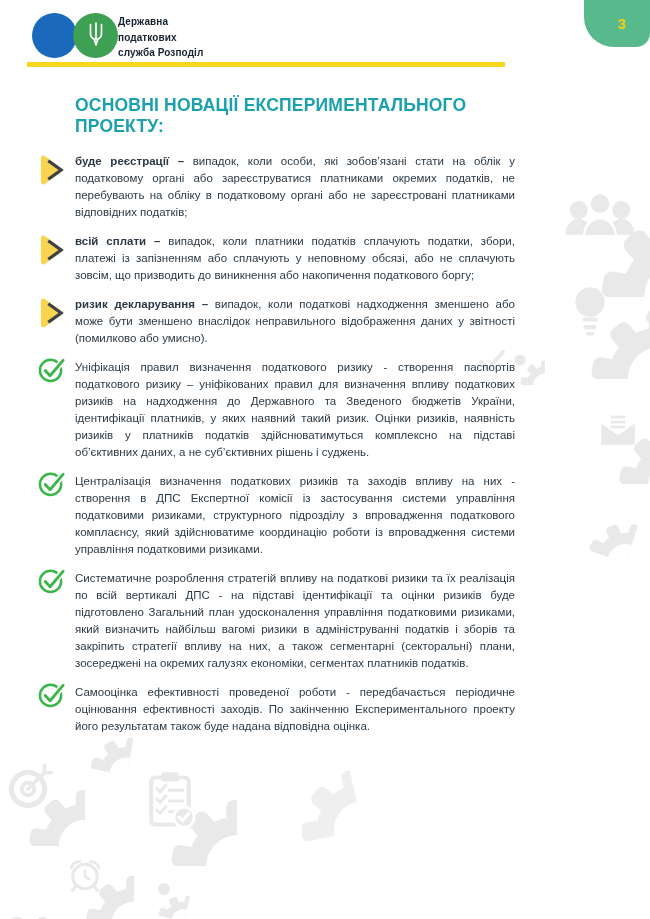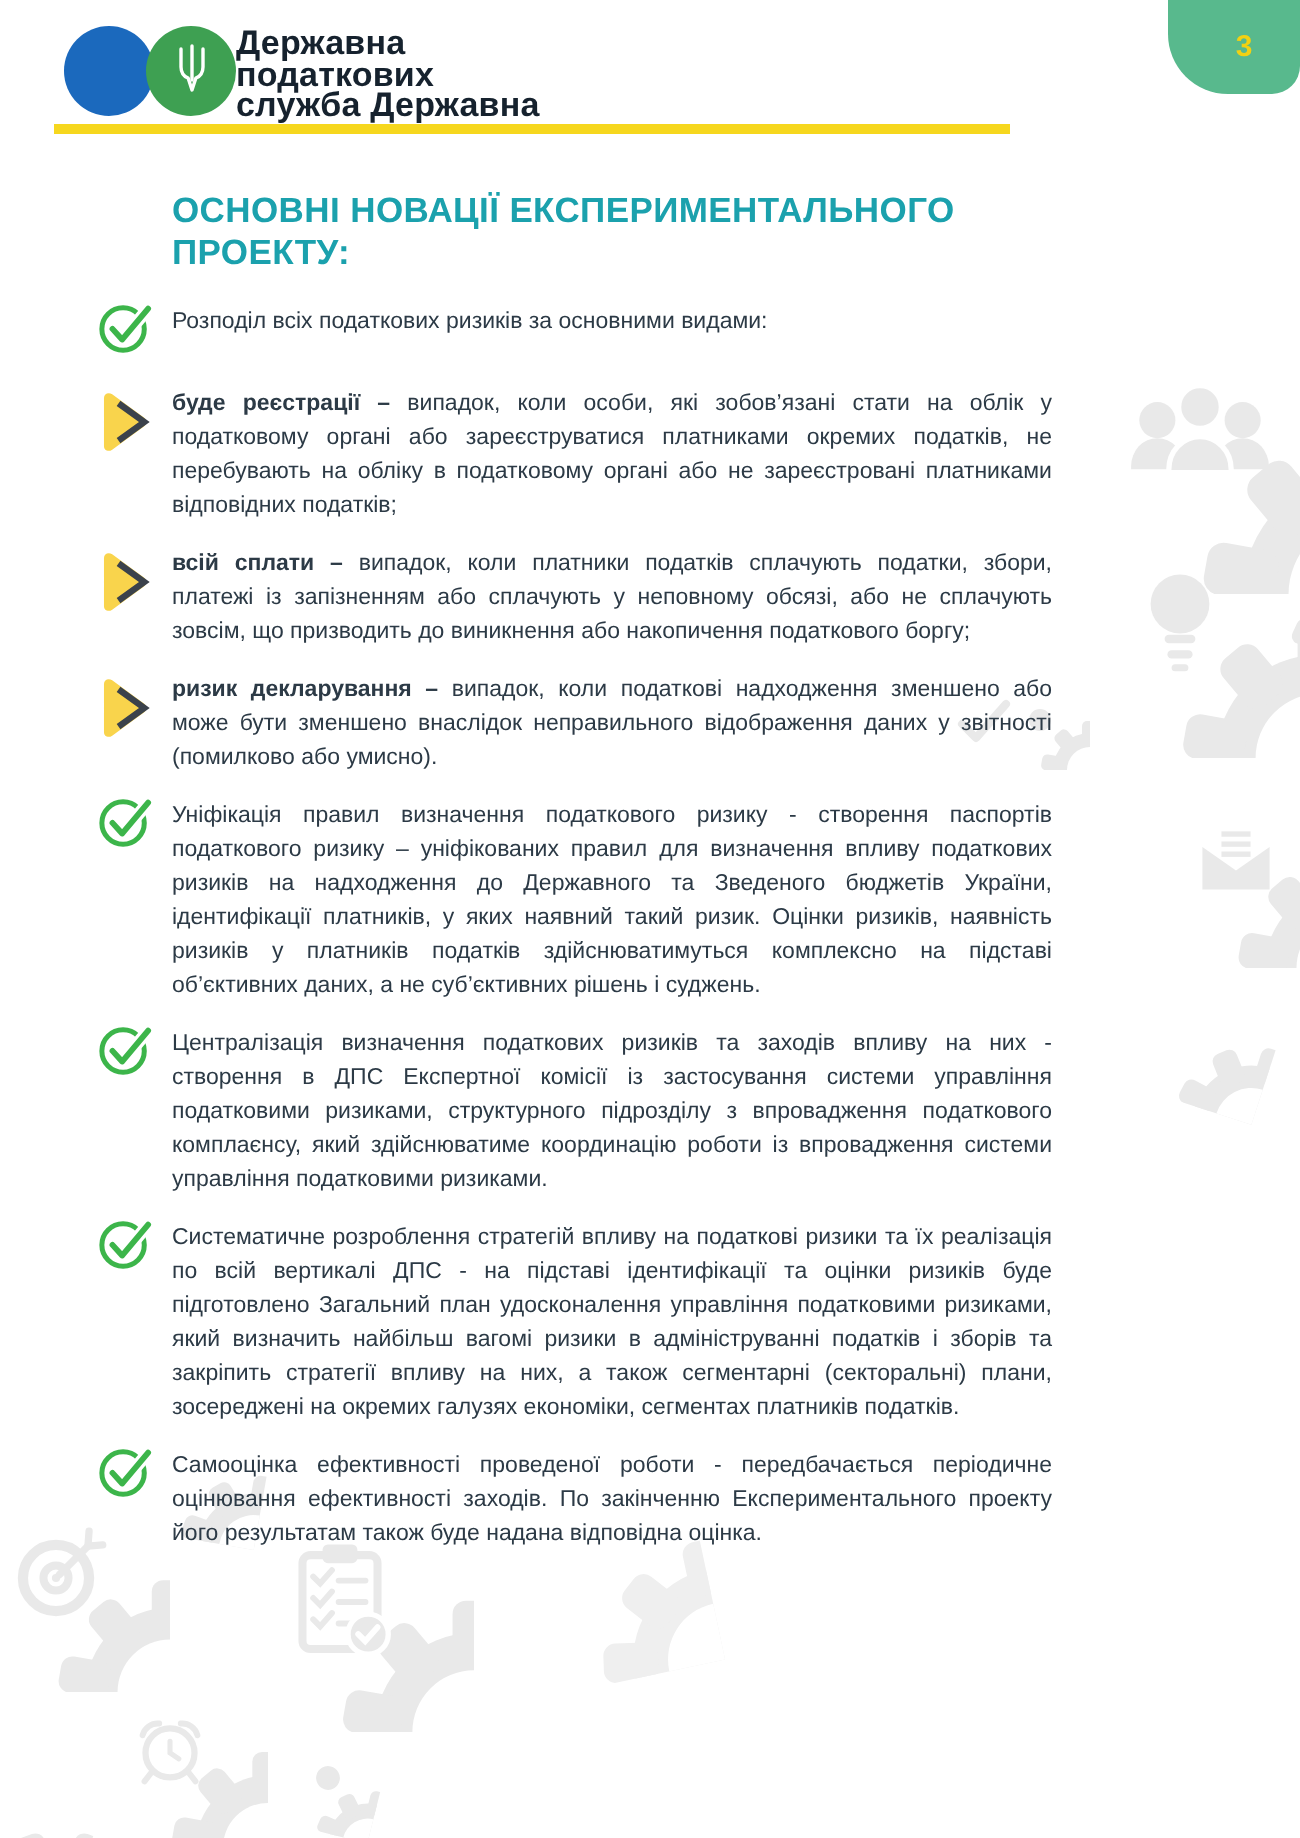--- a/index.html
+++ b/index.html
@@ -7,28 +7,28 @@
     position:relative;width:650px;height:919px;background:#ffffff;
     overflow:hidden;font-family:"Liberation Sans",sans-serif;
   }
   
   .wm{position:absolute;color:#e9e9e9;}
   .wm.lighter{color:#efefef;}
   
   .logo-circle{position:absolute;width:45px;height:45px;border-radius:50%;}
   .logo-blue{left:32px;top:13px;background:#1b69bd;}
   .logo-green{left:73px;top:13px;background:#3ea052;display:flex;align-items:center;justify-content:center;}
-  .logo-text{position:absolute;left:118px;top:14px;font-size:17px;font-weight:bold;
+  .logo-text{position:absolute;left:118px;top:14px;font-size:10px;font-weight:bold;
     color:#16222e;line-height:15.5px;letter-spacing:.1px;}
   .rule{position:absolute;left:27px;top:62px;width:478px;height:4.5px;background:#f6d71e;}
   .badge{position:absolute;right:0;top:0;width:66px;height:47px;background:#58b98d;
     border-radius:0 0 14px 30px;display:flex;align-items:center;justify-content:center;
     padding-left:10px;box-sizing:border-box;color:#f2d112;font-weight:bold;font-size:15px;}
   
-  .content{position:absolute;left:11px;top:95px;width:556px;box-sizing:border-box;
+  .content{position:absolute;left:0;top:95px;width:556px;box-sizing:border-box;
     padding:0 41px 0 38px;z-index:2;}
   .title{margin:0 0 16px 37px;font-size:17.5px;font-weight:bold;color:#1ba1ad;letter-spacing:.2px;}
   .row{display:flex;margin-bottom:12px;}
   .bullet{flex:0 0 37px;}
   .row p{margin:0;flex:1;font-size:11.5px;line-height:17px;color:#2c3a46;text-align:justify;}
   .row p b{font-weight:bold;}
   .check-svg{width:27px;height:27px;margin-top:-3px;}
   .arrow-svg{width:28px;height:34px;margin-top:0;}
   header,.content{z-index:2;}
   .hdr{position:absolute;inset:0;z-index:2;pointer-events:none;}
@@ -181,41 +181,31 @@
       <svg width="22" height="27" viewBox="-8 -13.5 16 27">
         <g stroke="#fff" stroke-width="1.7" fill="none" stroke-linecap="round" stroke-linejoin="round">
           <path d="M-5.5,-11 v9 a5.5,6 0 0 0 3.6,5.6 L0,9.5 l1.9,-5.9 a5.5,6 0 0 0 3.6,-5.6 v-9"></path>
           <path d="M0,-12.5 V4.5"></path>
         </g>
       </svg>
     </div>
     <div class="logo-text">
       <div>Державна</div>
       <div>податкових</div>
-      <div>служба Державна</div>
+      <div>служба Розподіл</div>
     </div>
     <div class="rule"></div>
     <div class="badge">
       <span>3</span>
     </div>
   </div>
 
   <div class="content">
     <h1 class="title">ОСНОВНІ НОВАЦІЇ ЕКСПЕРИМЕНТАЛЬНОГО ПРОЕКТУ:</h1>
 
-    <div class="row">
-      <span class="bullet">
-        <svg class="check-svg" viewBox="0 0 28 28" fill="none">
-          <circle cx="13" cy="15" r="11" stroke="#3cb54a" stroke-width="2.6"></circle>
-          <path d="M7.5,15 l5,5.5 L26,4.5" stroke="#fff" stroke-width="6.5" stroke-linecap="round" stroke-linejoin="round"></path>
-          <path d="M7.5,15 l5,5.5 L26,4.5" stroke="#3cb54a" stroke-width="3" stroke-linecap="round" stroke-linejoin="round"></path>
-        </svg>
-      </span>
-      <p><b></b><span>Розподіл всіх податкових ризиків за основними видами:</span></p>
-    </div>
 
     <div class="row">
       <span class="bullet">
         <svg class="arrow-svg" viewBox="0 0 30 34" fill="none">
           <path d="M3.2,4.2 C3.2,1.6 5.8,0.9 7.6,2.2 L24.6,14.6 C26.4,15.9 26.4,18.1 24.6,19.4 L7.6,31.8 C5.8,33.1 3.2,32.4 3.2,29.8 Z" fill="#f9d44c"></path>
           <path d="M11,7 L24.8,17 L11,27" stroke="#3b424b" stroke-width="3.4"></path>
         </svg>
       </span>
       <p><b>буде реєстрації –</b><span> випадок, коли особи, які зобов’язані стати на облік у податковому органі або зареєструватися платниками окремих податків, не перебувають на обліку в податковому органі або не зареєстровані платниками відповідних податків;</span></p>
     </div>

